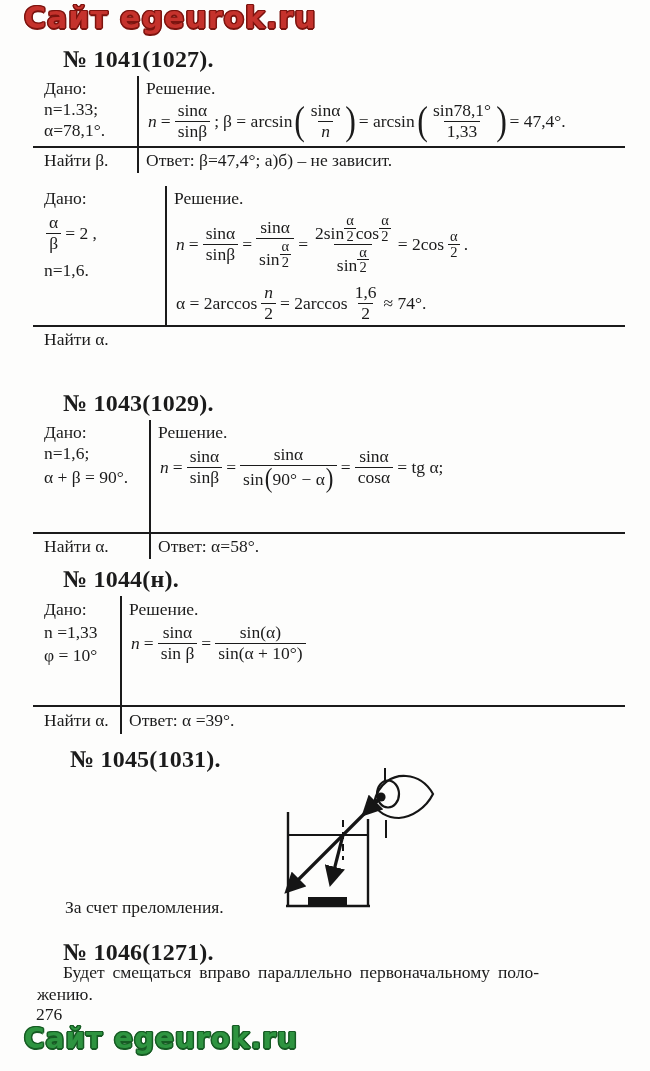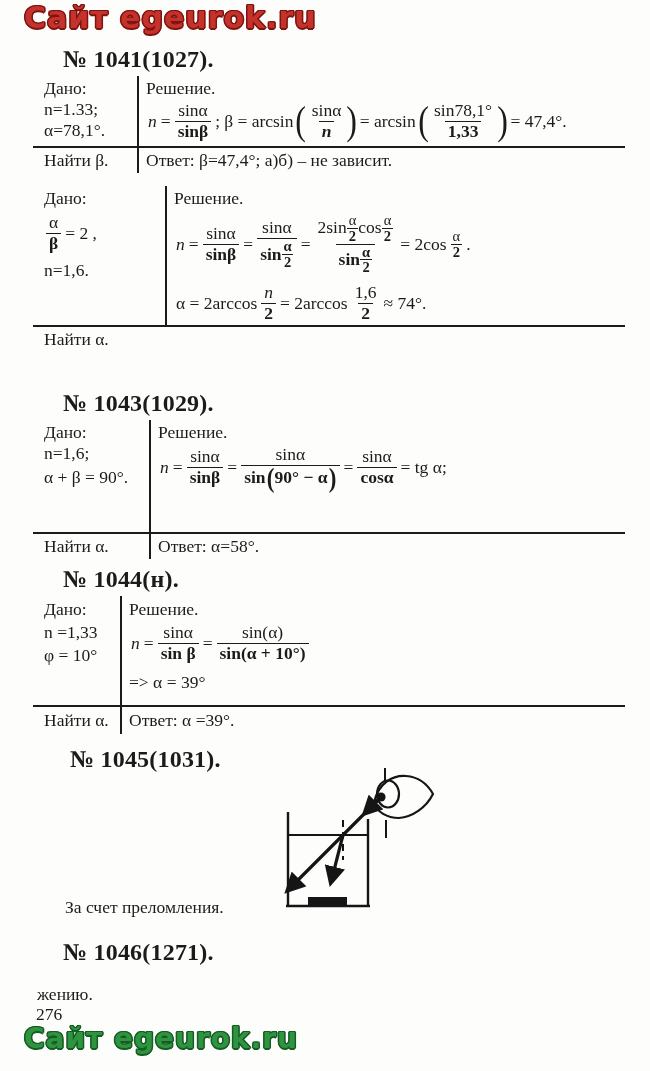--- a/index.html
+++ b/index.html
@@ -23,25 +23,25 @@
   .trow{display:flex;}
   .tleft{width:var(--lw);box-sizing:border-box;padding:2px 4px 2px 11px;flex:none;}
   .tright{flex:1;border-left:2px solid #1b1b1b;box-sizing:border-box;padding:2px 2px 2px 7px;}
   .ansrow{border-top:2px solid #1b1b1b;}
   .tl-line{line-height:21px;}
   .lh23 .tl-line{line-height:23px;}
   
   .fm{display:flex;align-items:center;flex-wrap:nowrap;}
   .fm > *{margin:0 2px;}
   .fr{display:inline-flex;flex-direction:column;align-items:center;text-align:center;line-height:1.12;}
-  .fr .de{border-top:1.4px solid #1b1b1b;font-weight:bold;}
+  .fr .de{border-top:1.4px solid #1b1b1b;}
   .fr .nu,.fr .de{padding:0 3px;}
   .sfr{font-size:14.5px;line-height:1.02;}
   .sfr .nu,.sfr .de{padding:0 2px;}
-  .hrow{display:inline-flex;align-items:center;}
+  .hrow{display:inline-flex;align-items:flex-end;}
   .bp{font-size:40px;line-height:.85;font-weight:400;transform:scaleX(.8);margin:0 -1px;}
   .mp{font-size:27px;line-height:.9;transform:scaleX(.85);margin:0 0px;}
   .v{font-style:italic;}
   .cap{position:absolute;}
   .para{line-height:22px;}
   .ws{word-spacing:3.5px;}
   svg .ln{stroke:#151515;fill:none;}
 </style>
 </head>
 <body>
@@ -240,21 +240,20 @@
           <span class="fr">
             <span class="nu">sinα</span>
             <span class="de">sin β</span>
           </span>
           <span>=</span>
           <span class="fr">
             <span class="nu">sin(α)</span>
             <span class="de">sin(α + 10°)</span>
           </span>
         </div>
-        <div class="tl-line" style="margin-top:8px">=&gt; α = 39°</div>
       </div>
     </div>
     <div class="trow ansrow" style="--lw:87px">
       <div class="tleft tl-line">Найти α.</div>
       <div class="tright tl-line">Ответ: α =39°.</div>
     </div>
   </div>
 
   <div class="cap p-head" style="top:746px;left:70px;margin:0">№ 1045(1031).</div>
 
@@ -284,19 +283,20 @@
       <ellipse class="ln" cx="126" cy="36" rx="11" ry="13.5" stroke-width="2.2"></ellipse>
       <circle cx="119" cy="39" r="4.6" fill="#151515"></circle>
       <line class="ln" x1="123" y1="10" x2="123" y2="24" stroke-width="2"></line>
       <line class="ln" x1="124" y1="62" x2="124" y2="80" stroke-width="2"></line>
     </g>
   </svg>
 
   <div class="cap" style="top:897px;left:65px">За счет преломления.</div>
 
   <div class="cap p-head" style="top:939px;left:63px;margin:0">№ 1046(1271).</div>
+  <div class="cap para ws" style="top:961px;left:63px;width:562px">Будет смещаться вправо параллельно первоначальному поло-</div>
   <div class="cap para" style="top:983px;left:37px">жению.</div>
 
   <div class="cap" style="top:1004px;left:36px">276</div>
 
   <div class="banner bottom">Сайт egeurok.ru</div>
 
 </div>
 
 </body></html>

